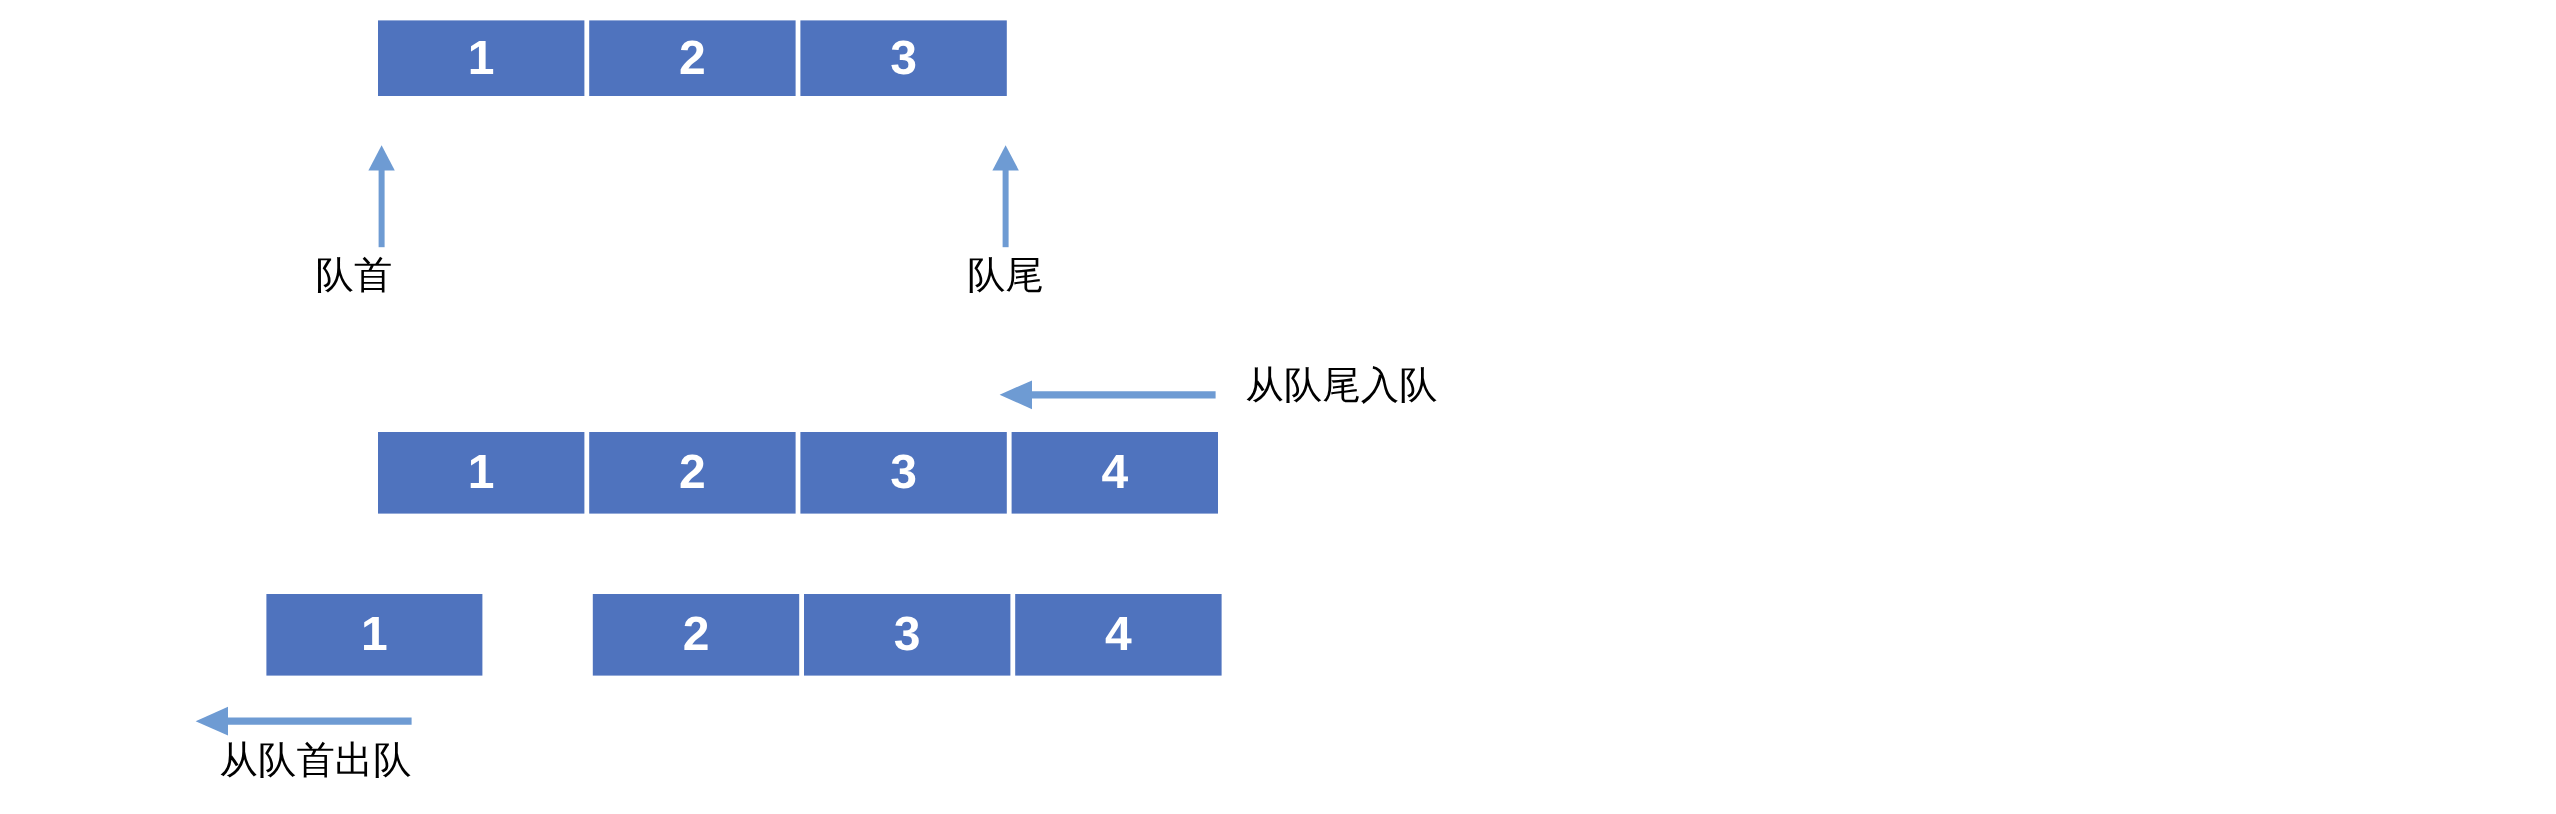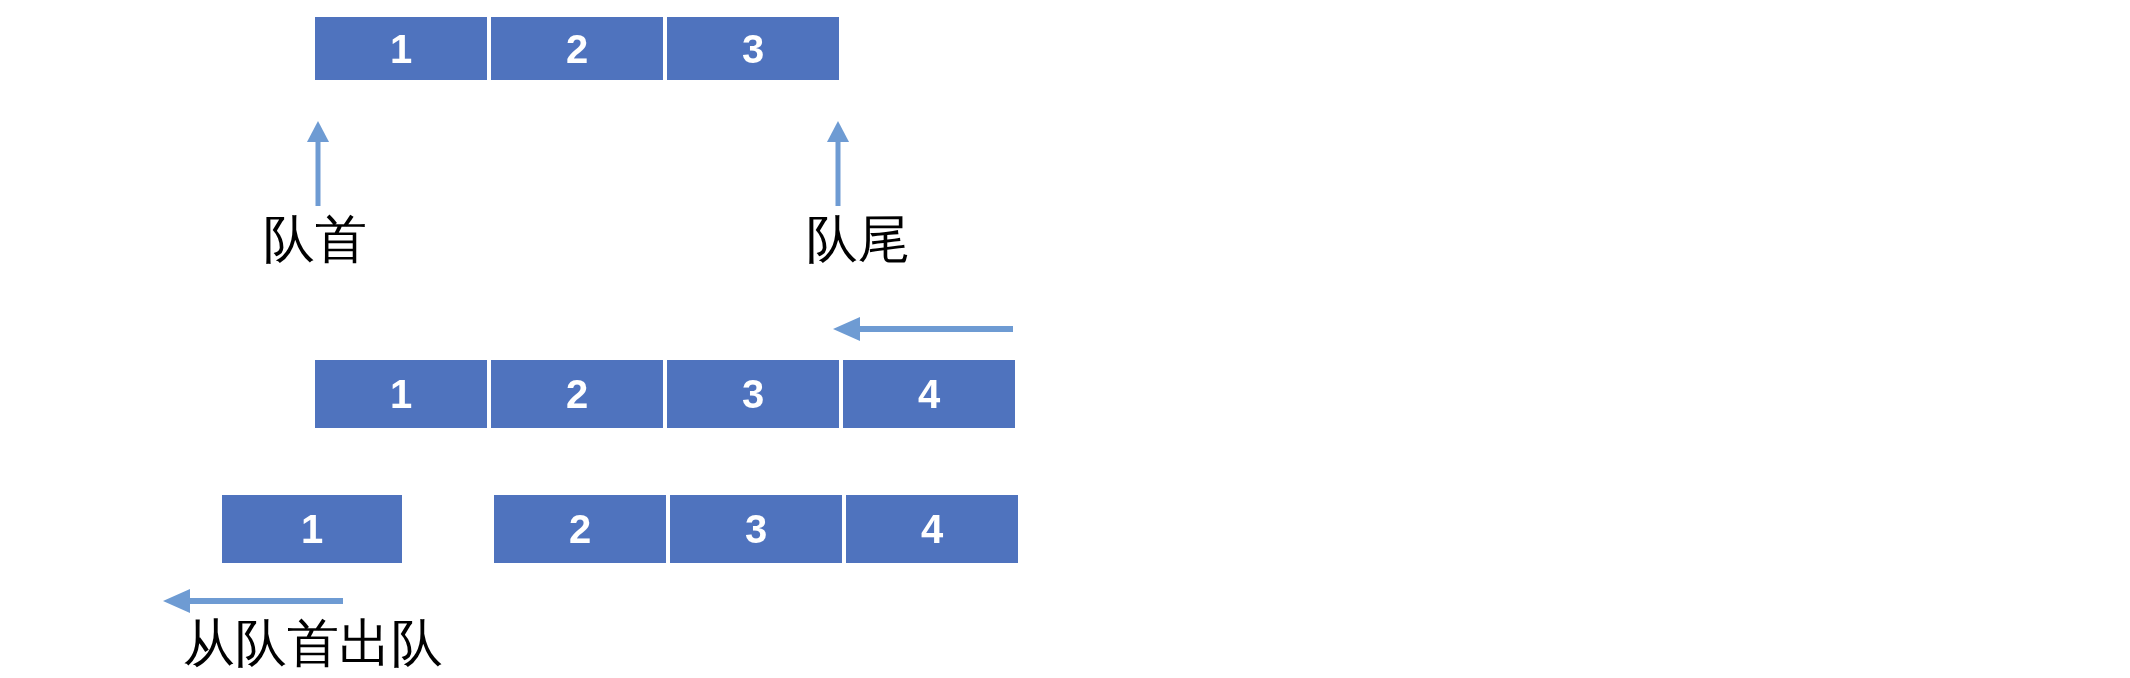--- a/index.html
+++ b/index.html
@@ -28,21 +28,21 @@
     display: flex;
     align-items: center;
     justify-content: center;
     box-sizing: border-box;
   }
   .cn-label {
     position: absolute;
     color: #000000;
     font-family: "Liberation Sans", sans-serif;
     font-weight: normal;
-    font-size: 52px;
+    font-size: 32px;
     line-height: 1;
     white-space: nowrap;
     text-align: center;
   }
   .arrow-svg {
     position: absolute;
     overflow: visible;
   }
 </style>
 </head>
@@ -63,20 +63,21 @@
   <svg class="arrow-svg" style="left:818px; top:118px;" width="40" height="90" viewBox="0 0 40 90">
     <line x1="20" y1="88" x2="20" y2="18" stroke="#6e9bd3" stroke-width="5"></line>
     <polygon points="20,3 31,24 9,24" fill="#6e9bd3"></polygon>
   </svg>
   <div class="cn-label" style="left:790px; top:213px;margin-left:16px;">队尾</div>
 
   <svg class="arrow-svg" style="left:830px; top:313px;" width="185" height="32" viewBox="0 0 185 32">
     <line x1="183" y1="16" x2="28" y2="16" stroke="#6e9bd3" stroke-width="6"></line>
     <polygon points="3,16 30,4 30,28" fill="#6e9bd3"></polygon>
   </svg>
+  <div class="cn-label" style="left:1038px; top:305px;">从队尾入队</div>
 
   <div class="cell" style="left:315px; top:360px; width:172px; height:68px;">1</div>
   <div class="cell" style="left:491px; top:360px; width:172px; height:68px;">2</div>
   <div class="cell" style="left:667px; top:360px; width:172px; height:68px;">3</div>
   <div class="cell" style="left:843px; top:360px; width:172px; height:68px;">4</div>
 
   <div class="cell" style="left:222px; top:495px; width:180px; height:68px;">1</div>
   <div class="cell" style="left:494px; top:495px; width:172px; height:68px;">2</div>
   <div class="cell" style="left:670px; top:495px; width:172px; height:68px;">3</div>
   <div class="cell" style="left:846px; top:495px; width:172px; height:68px;">4</div>

